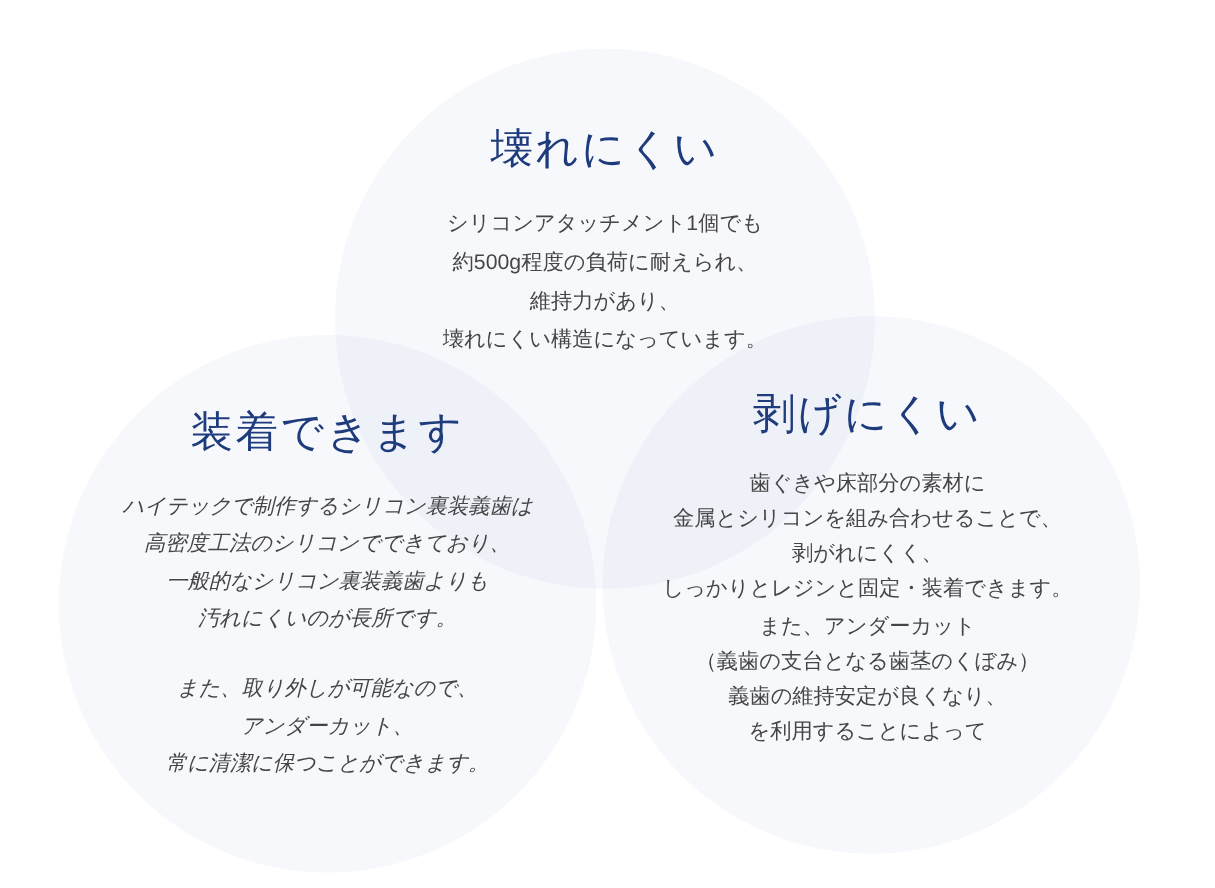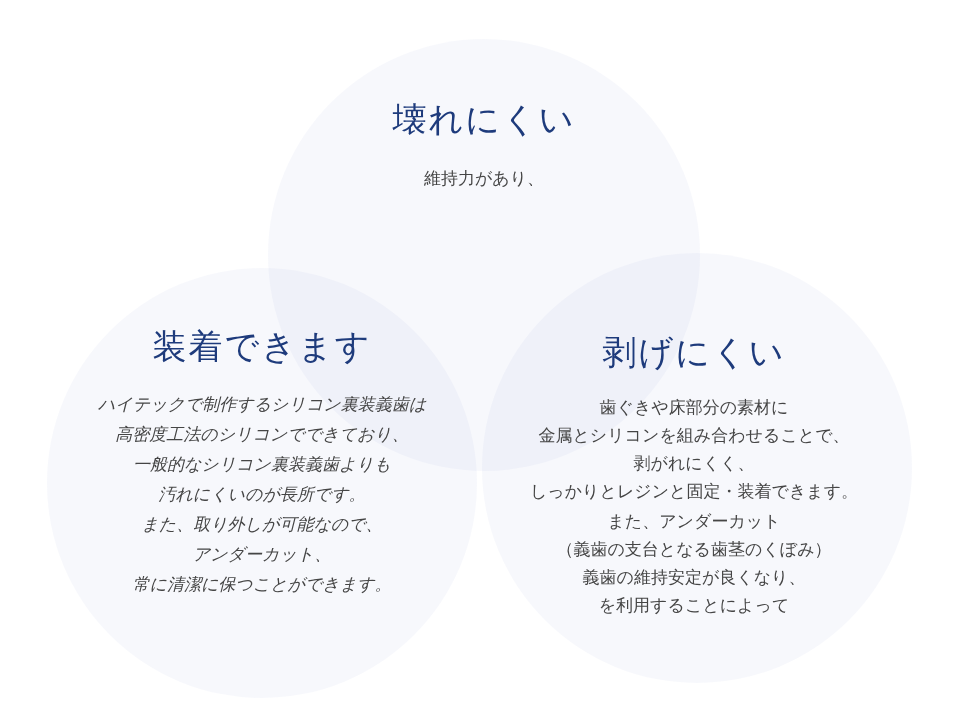--- a/index.html
+++ b/index.html
@@ -22,55 +22,58 @@
     position: absolute; border-radius: 50%;
     background: var(--circle-fill);
   }
   .c-top   { left: 268px; top: 39px;  width: 432px; height: 432px; }
   .c-left  { left: 47px;  top: 268px; width: 430px; height: 430px; }
   .c-right { left: 482px; top: 253px; width: 430px; height: 430px; }
 
   .content { position: absolute; width: 440px; text-align: center; }
   .content-top   { left: 264px; top: 101px; }
   .content-left  { left: 42px;  top: 328px; }
-  .content-right { left: 474px; top: 334px; }
+  .content-right { left: 474px; top: 313px; }
 
   .title {
     font-family: "DejaVu Serif", "Liberation Serif", serif;
     font-weight: normal;
     font-size: 34px;
     line-height: 36px;
     letter-spacing: 2px;
     color: var(--title-color);
   }
   .body {
     font-size: 17px;
     color: var(--body-color);
   }
   .content-top .body   { margin-top: 26px; line-height: 31px; }
   .content-left .body  { margin-top: 26px; line-height: 30px; font-style: italic; }
   .content-right .body { margin-top: 24px; line-height: 28px; }
-  .content-left .para + .para  { }
+  .content-left .para + .para  { margin-top: 26px; }
   .content-right .para + .para { margin-top: 2px; text-align: center; }
   .line { white-space: nowrap; }
 </style>
 </head>
 <body>
 
 <div class="stage">
 
   <div class="circle c-top"></div>
   <div class="circle c-left"></div>
   <div class="circle c-right"></div>
 
   <div class="content content-top">
     <h2 class="title">壊れにくい</h2>
     <div class="body">
         <div class="para">
+          <div class="line">シリコンアタッチメント1個でも</div>
+          <div class="line">約500g程度の負荷に耐えられ、</div>
           <div class="line">維持力があり、</div>
+          <div class="line">壊れにくい構造になっています。</div>
         </div>
       </div>
   </div>
 
   <div class="content content-left">
     <h2 class="title">装着できます</h2>
     <div class="body">
         <div class="para">
           <div class="line">ハイテックで制作するシリコン裏装義歯は</div>
           <div class="line">高密度工法のシリコンでできており、</div>

